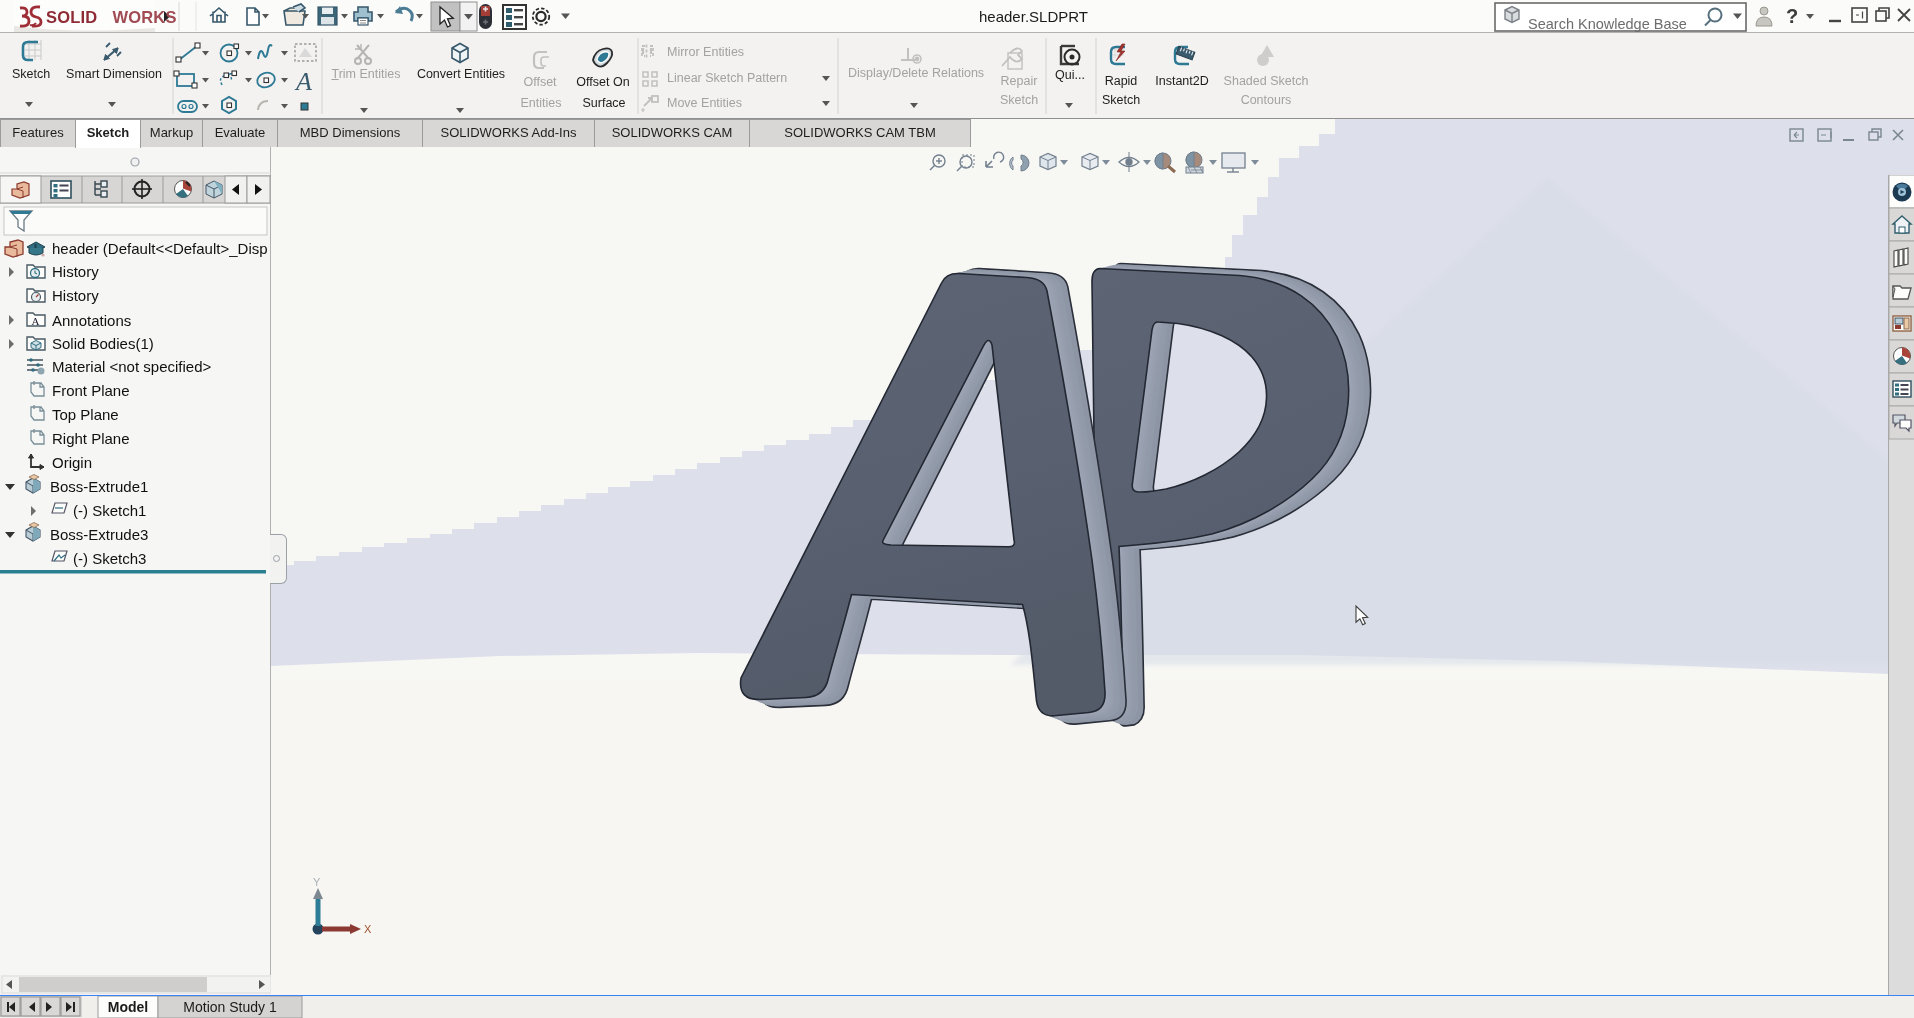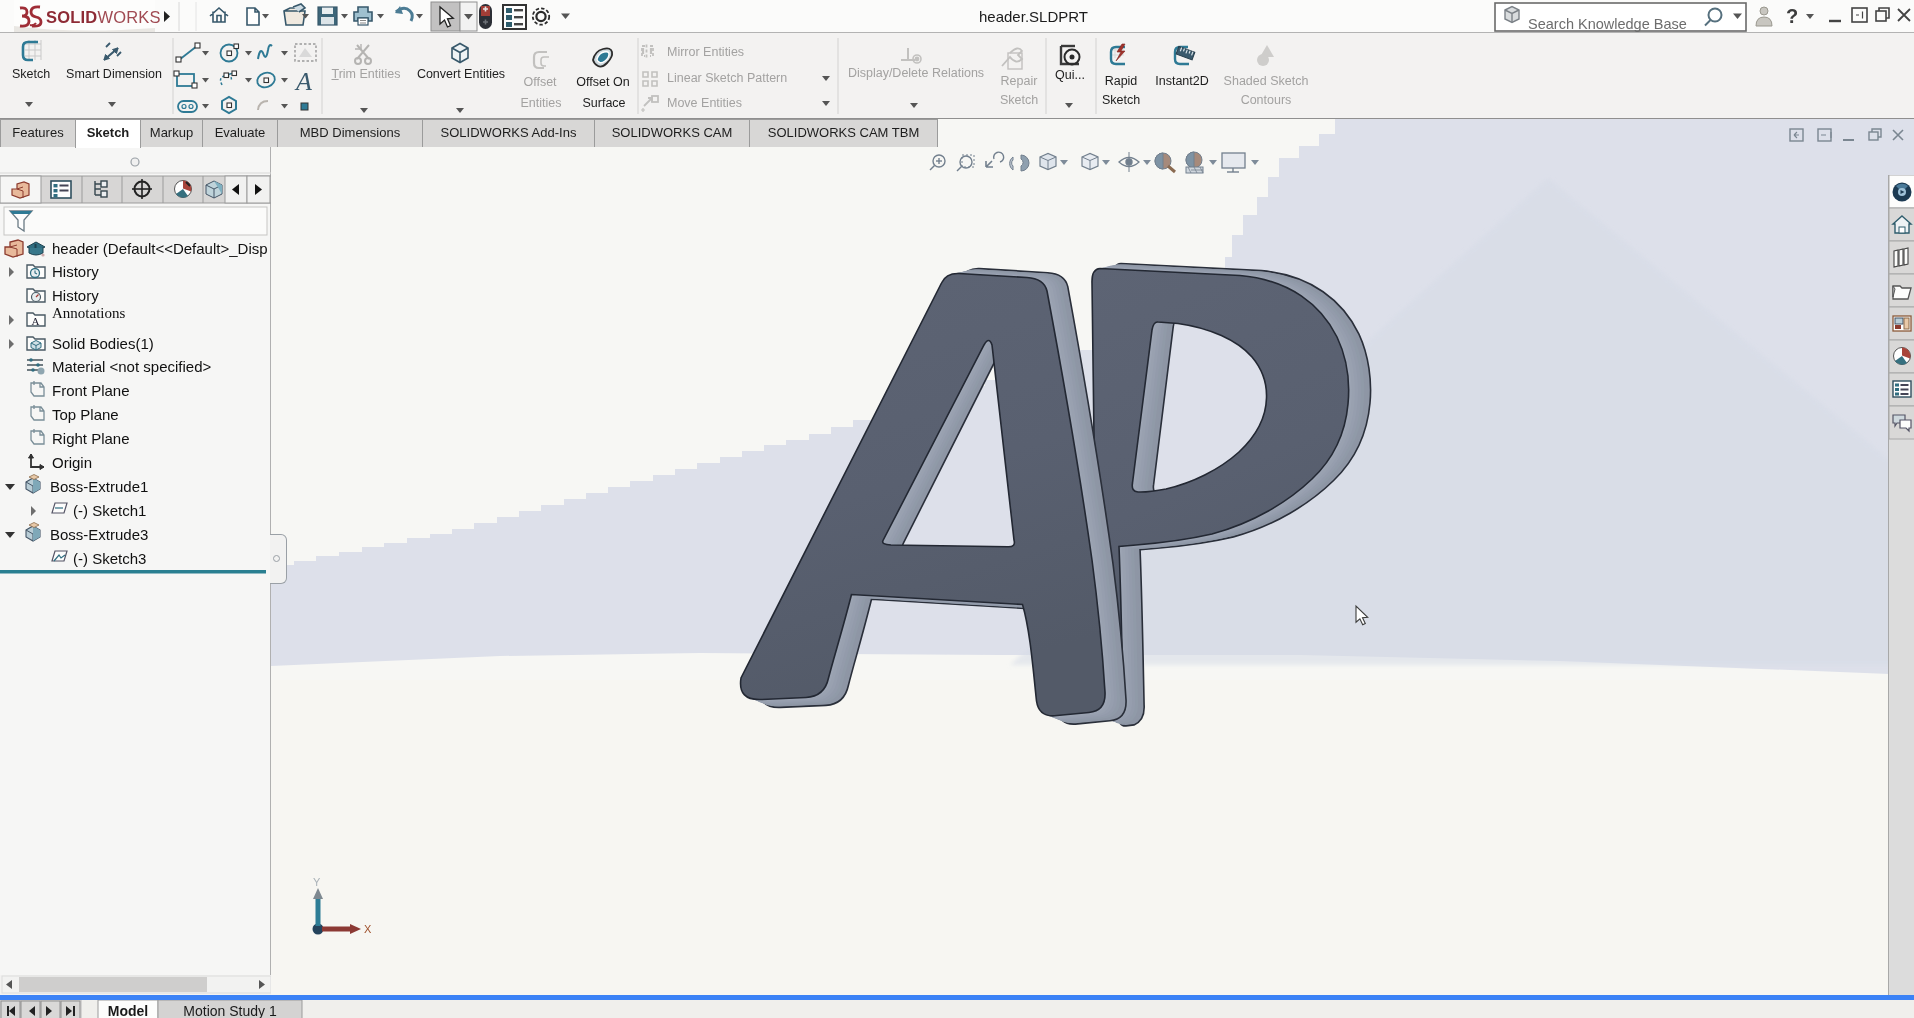--- a/index.html
+++ b/index.html
@@ -19,21 +19,21 @@
 .ctab.active { background:#ffffff; font-weight:bold; height:29px; border-color:#9b9b9b; }
 
 #panel { position:absolute; left:0; top:147px; width:271px; height:828px; background:#f6f6f5; border-right:1px solid #b0b0b0; }
 .trow { position:absolute; left:0; width:287px; height:24px; font-size:15px; color:#101010; white-space:nowrap; }
 .trow span.lbl { position:absolute; top:3px; }
 
 #viewport { position:absolute; left:271px; top:119px; width:1643px; height:876px; background:#f7f7f4; overflow:hidden; }
 
 #taskpane { position:absolute; left:1888px; top:175px; width:26px; height:820px; background:#dcdcdc; border-left:1px solid #a8a8a8; }
 
-#bottombar { position:absolute; left:0; top:995px; width:1914px; height:23px; background:#f0efec; border-top:5px solid #3b82f6; }
+#bottombar { position:absolute; left:0; top:995px; width:1914px; height:23px; background:#f0efec; border-top:1px solid #3b82f6; }
 .btab { position:absolute; top:0; height:22px; font-size:14px; color:#1a1a1a; text-align:center; }
 </style>
 </head>
 <body>
 <div id="root">
   <div id="titlebar">
     <svg class="abs" style="left:0;top:0" width="1914" height="33" viewBox="0 0 1914 33" xmlns="http://www.w3.org/2000/svg">
 
       <rect x="14" y="0" width="141" height="32" fill="#fdfdfc"></rect>
       <path d="M 14,26 q 60,8 141,2 l 0,4 -141,0 z" fill="#e9e7e3"></path>
@@ -115,21 +115,21 @@
       <path d="M 1806,14 l 8,0 -4,5 z" fill="#555"></path>
       <g stroke="#444" stroke-width="1.6" fill="none">
         <line x1="1829" y1="21" x2="1841" y2="21" stroke-width="2.4"></line>
         <rect x="1852" y="8" width="15" height="14"></rect>
         <path d="M 1856,15 l 3,0 m 3.5,-3.5 l 0,7" stroke-width="1.2"></path>
         <rect x="1876" y="11" width="10" height="10"></rect>
         <path d="M 1879,11 l 0,-3 10,0 0,10 -3,0"></path>
         <path d="M 1898,9 l 12,12 m 0,-12 l -12,12" stroke-width="1.8"></path>
       </g>
     </svg>
-    <span class="abs" style="left:46px;top:8px;font-size:16.5px;font-weight:bold;color:#8e2b35;letter-spacing:0.2px;">SOLID<span style="font-weight:normal;color:#a04a52;">WORKS</span></span>
+    <span class="abs" style="left:46px;top:8px;font-size:16.5px;font-weight:bold;color:#8e2b35;letter-spacing:0.2px;">SOLID<span style="font-weight:bold;color:#a04a52;margin-left:15px;">WORKS</span></span>
     <span class="abs" style="left:979px;top:8px;font-size:15px;color:#1c1c1c;">header.SLDPRT</span>
     <span class="abs" style="left:1528px;top:9px;font-size:14.5px;color:#6d6d6d;margin-top:7px;">Search Knowledge Base</span>
   </div>
   <div id="ribbon">
     <svg class="abs" style="left:0;top:0" width="1914" height="86" viewBox="0 33 1914 86" xmlns="http://www.w3.org/2000/svg">
       <g stroke="#d3d2d1" stroke-width="1">
           <line x1="173" y1="38" x2="173" y2="114"></line>
           <line x1="322" y1="38" x2="322" y2="114"></line>
           <line x1="638" y1="38" x2="638" y2="114"></line>
           <line x1="838" y1="38" x2="838" y2="114"></line>
@@ -296,21 +296,21 @@
     <span class="rlabel rgray" style="left:1266px;top:60px;">Contours</span>
   </div>
   <div id="tabstrip">
     <div class="ctab" style="left:0;width:76px;">Features</div>
     <div class="ctab active" style="left:75px;width:66px;">Sketch</div>
     <div class="ctab" style="left:140px;width:63px;">Markup</div>
     <div class="ctab" style="left:202px;width:76px;">Evaluate</div>
     <div class="ctab" style="left:277px;width:146px;">MBD Dimensions</div>
     <div class="ctab" style="left:422px;width:173px;">SOLIDWORKS Add-Ins</div>
     <div class="ctab" style="left:594px;width:156px;">SOLIDWORKS CAM</div>
-    <div class="ctab" style="left:749px;width:189px;">SOLIDWORKS CAM TBM</div>
+    <div class="ctab" style="left:749px;width:222px;">SOLIDWORKS CAM TBM</div>
   </div>
   <div id="viewport">
   <svg width="1643" height="876" viewBox="271 119 1643 876" xmlns="http://www.w3.org/2000/svg">
     <defs>
       <filter id="soft" x="-10%" y="-10%" width="120%" height="120%">
             <feGaussianBlur stdDeviation="2"></feGaussianBlur>
           </filter>
       <linearGradient id="frontg" x1="0" y1="0" x2="0.25" y2="1">
             <stop offset="0" stop-color="#5d6474"></stop>
             <stop offset="0.55" stop-color="#596070"></stop>
@@ -665,21 +665,21 @@
     </svg>
     <div class="trow" style="top:90px;">
         <span class="lbl" style="left:52px;">header  (Default&lt;&lt;Default&gt;_Disp</span>
       </div>
     <div class="trow" style="top:113px;">
         <span class="lbl" style="left:52px;">History</span>
       </div>
     <div class="trow" style="top:137px;">
         <span class="lbl" style="left:52px;">History</span>
       </div>
-    <div class="trow" style="top:155px;font-family:Liberation Serif, serif;">
+    <div class="trow" style="top:162px;">
         <span class="lbl" style="left:52px;">Annotations</span>
       </div>
     <div class="trow" style="top:185px;">
         <span class="lbl" style="left:52px;">Solid Bodies(1)</span>
       </div>
     <div class="trow" style="top:208px;">
         <span class="lbl" style="left:52px;">Material &lt;not specified&gt;</span>
       </div>
     <div class="trow" style="top:232px;">
         <span class="lbl" style="left:52px;">Front Plane</span>

